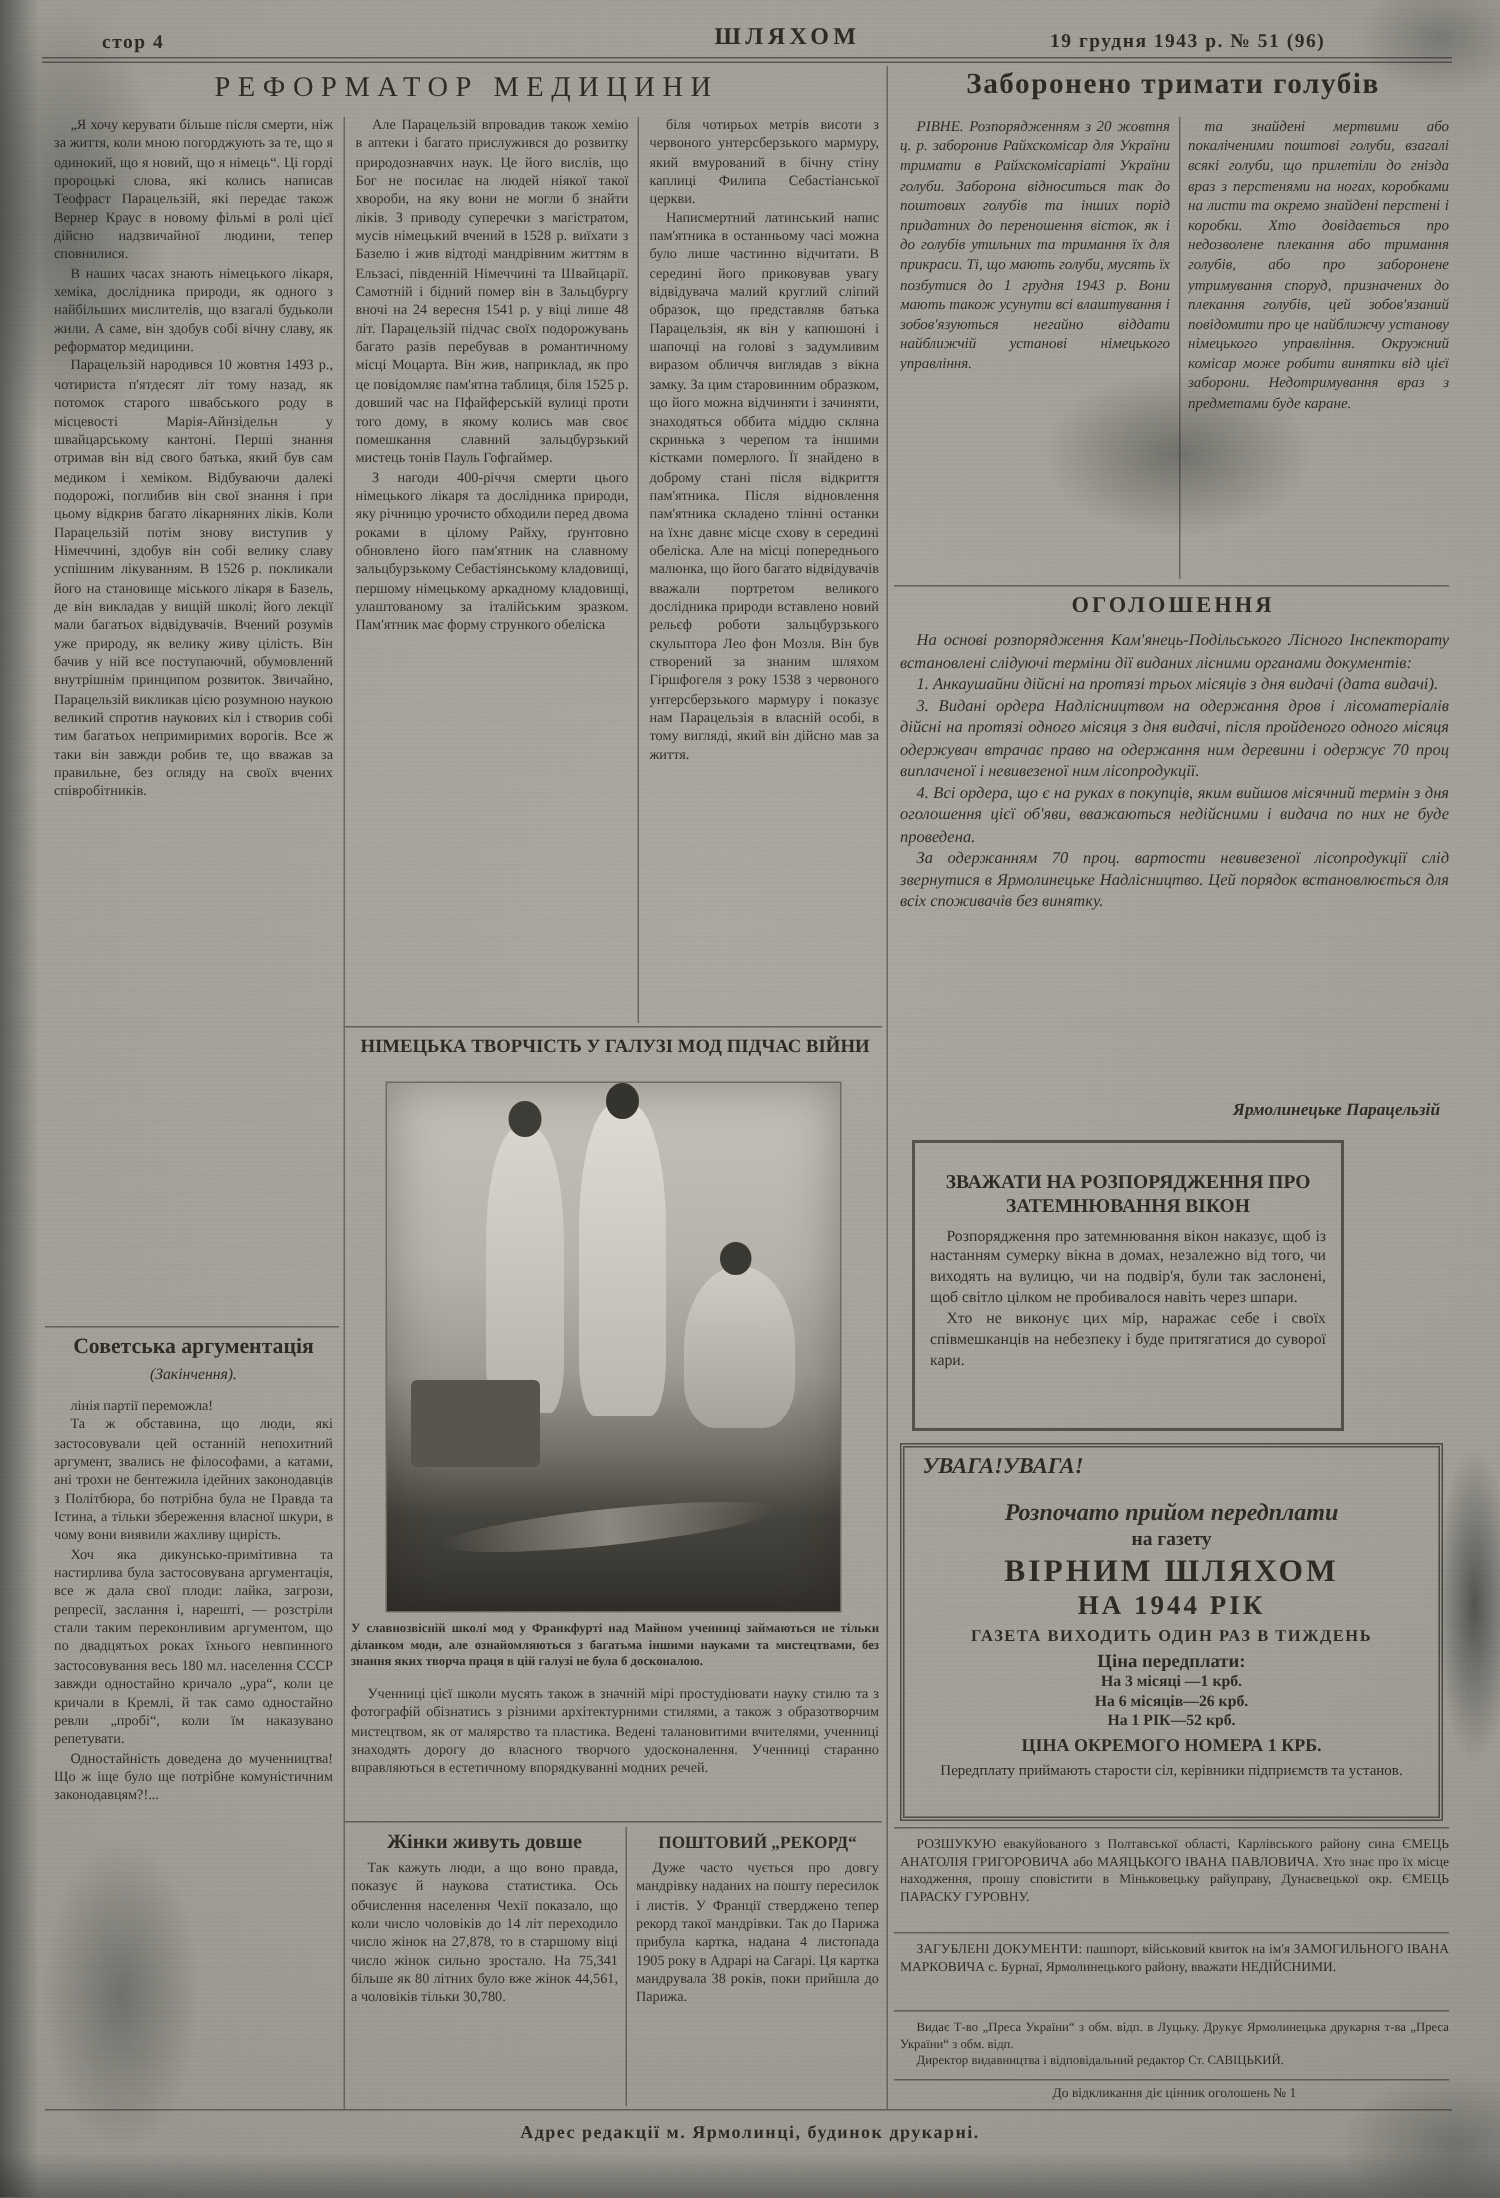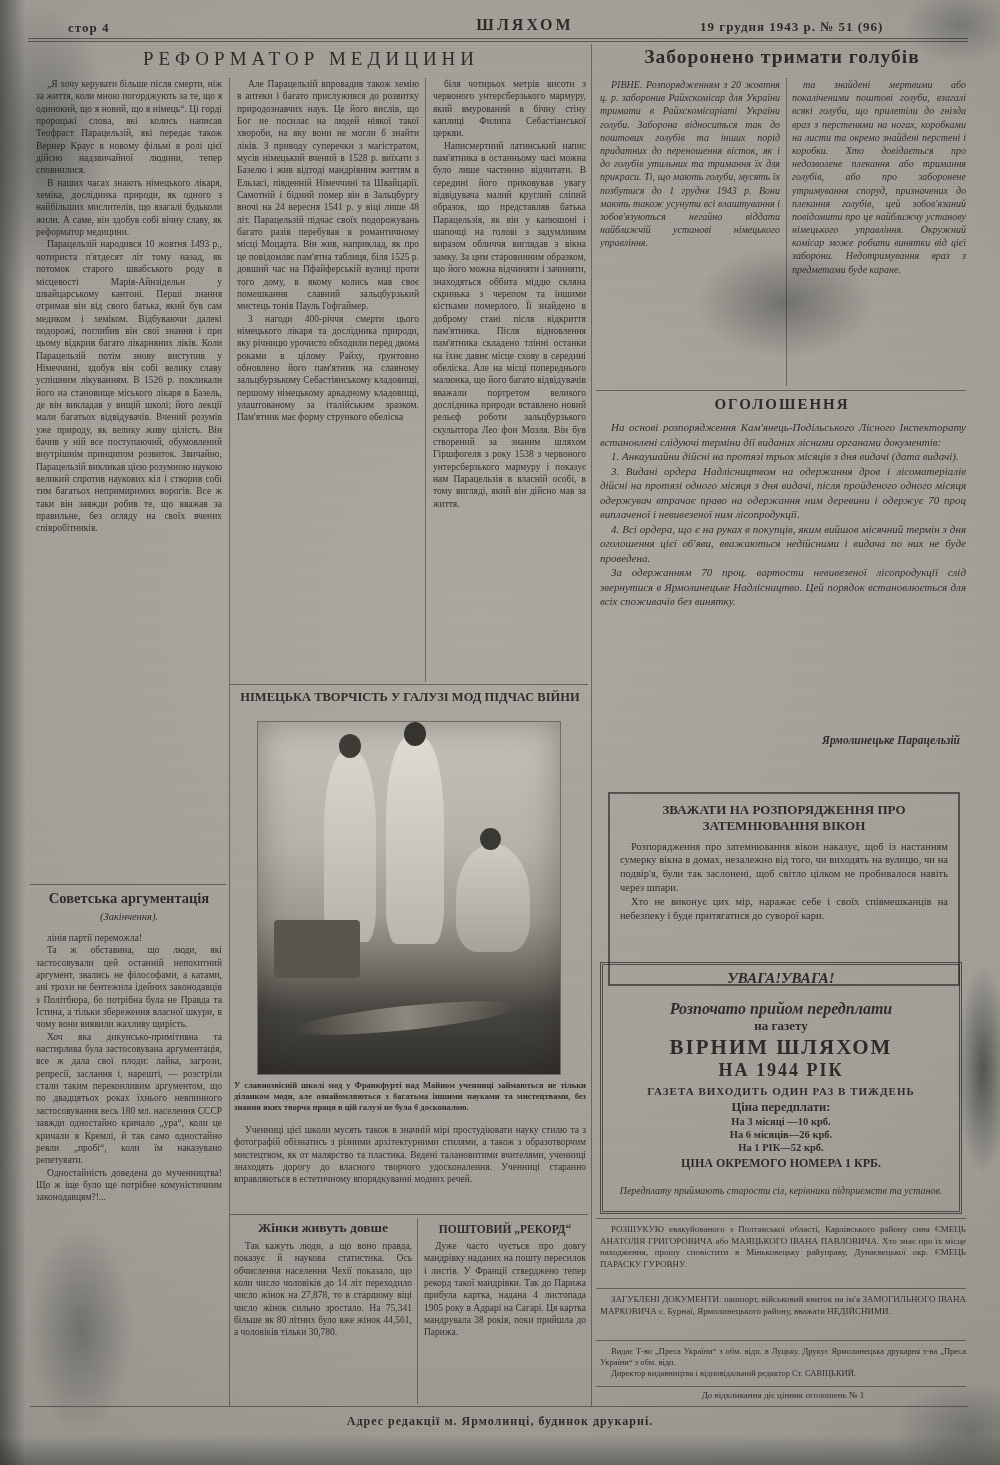--- a/index.html
+++ b/index.html
@@ -77,40 +77,40 @@
   #pig-title{left:596px;top:46px;width:372px;font-weight:bold;font-size:19.5px;letter-spacing:1px}
   #pigA{left:600px;top:78px;width:180px;height:308px;font-size:10px;font-style:italic;line-height:1.32}
   #pigB{left:792px;top:78px;width:174px;height:308px;font-size:10px;font-style:italic;line-height:1.32}
   #vr4{left:786px;top:78px;height:308px}
   #rule-r1{left:596px;top:390px;width:370px}
   #ann-title{left:596px;top:396px;width:372px;font-weight:bold;font-size:15px;letter-spacing:2px}
   #ann-text{left:600px;top:420px;width:366px;height:312px;font-size:11px;font-style:italic;line-height:1.32}
   #ann-sig{left:600px;top:734px;width:360px;text-align:right;font-weight:bold;
     font-style:italic;font-size:11.5px}
 
-  #blackout{left:608px;top:792px;width:352px;height:194px;
-    border:2px solid rgba(40,38,34,.65);padding:8px 10px;overflow:hidden}
+  #blackout{left:608px;top:760px;width:288px;height:194px;
+    border:2px solid rgba(40,38,34,.65);padding:18px 10px;overflow:hidden}
   .blk-title{text-align:center;font-weight:bold;font-size:13px;line-height:1.25}
   .blk-text{font-size:10.5px;line-height:1.32;text-align:justify;margin-top:5px;filter:blur(.2px)}
   .blk-text p{margin:0;text-indent:11px}
 
   #subbox{left:600px;top:962px;width:362px;height:252px;text-align:center;
     border:3px double rgba(40,38,34,.7);padding:5px 12px;overflow:hidden}
   #subbox p{margin:0}
-  .uv-row{display:flex;justify-content:center;font-style:italic;
+  .uv-row{display:flex;justify-content:flex-start;font-style:italic;
     font-weight:bold;font-size:15px}
   .sub-l1{font-size:16px;font-weight:bold;font-style:italic;margin-top:13px}
   .sub-l2{font-size:13px;font-weight:bold;}
   .sub-paper{font-size:21px;font-weight:bold;letter-spacing:2px;margin-top:1px}
   .sub-year{font-size:18px;font-weight:bold;letter-spacing:2px}
   .sub-freq{font-size:11px;font-weight:bold;letter-spacing:1px;margin-top:4px}
   .sub-priceh{font-size:12.5px;font-weight:bold;margin-top:3px}
   .sub-prices{font-size:10.5px;font-weight:bold;line-height:1.25}
   .sub-single{font-size:12px;font-weight:bold;margin-top:2px}
-  .sub-note{font-size:10px;font-style:italic;margin-top:14px;line-height:1.25}
+  .sub-note{font-size:10px;margin-top:4px;line-height:1.25}
 
   #rule-r2{left:596px;top:1218px;width:370px}
   #ad1{left:600px;top:1224px;width:366px;height:60px;font-size:9px;line-height:1.3}
   #rule-r3{left:596px;top:1288px;width:370px}
   #ad2{left:600px;top:1294px;width:366px;height:42px;font-size:9px;line-height:1.3}
   #rule-r4{left:596px;top:1340px;width:370px}
   #imprint{left:600px;top:1346px;width:366px;height:36px;font-size:8.5px;line-height:1.3}
   #rule-r5{left:596px;top:1386px;width:370px}
   #imprint-note{left:600px;top:1390px;width:366px;font-size:9px}
 
@@ -233,21 +233,21 @@
       <span>УВАГА!</span>
       <span>УВАГА!</span>
     </div>
     <div class="sub-l1">Розпочато прийом передплати</div>
     <div class="sub-l2">на газету</div>
     <div class="sub-paper">ВІРНИМ ШЛЯХОМ</div>
     <div class="sub-year">НА 1944 РІК</div>
     <div class="sub-freq">ГАЗЕТА ВИХОДИТЬ ОДИН РАЗ В ТИЖДЕНЬ</div>
     <div class="sub-priceh">Ціна передплати:</div>
     <div class="sub-prices">
-        <p>На 3 місяці —10 крб.</p>
+        <p>На 3 місяці —1 крб.</p>
         <p>На 6 місяців—26 крб.</p>
         <p>На 1 РІК—52 крб.</p>
       </div>
     <div class="sub-single">ЦІНА ОКРЕМОГО НОМЕРА 1 КРБ.</div>
     <div class="sub-note">Передплату приймають старости сіл, керівники підприємств та установ.</div>
   </div>
 
   <div class="hrule" id="rule-r2"></div>
   <div class="col ink" id="ad1">
     <p>РОЗШУКУЮ евакуйованого з Полтавської області, Карлівського району сина ЄМЕЦЬ АНАТОЛІЯ ГРИГОРОВИЧА або МАЯЦЬКОГО ІВАНА ПАВЛОВИЧА. Хто знає про їх місце находження, прошу сповістити в Міньковецьку райуправу, Дунаєвецької окр. ЄМЕЦЬ ПАРАСКУ ГУРОВНУ.</p>

